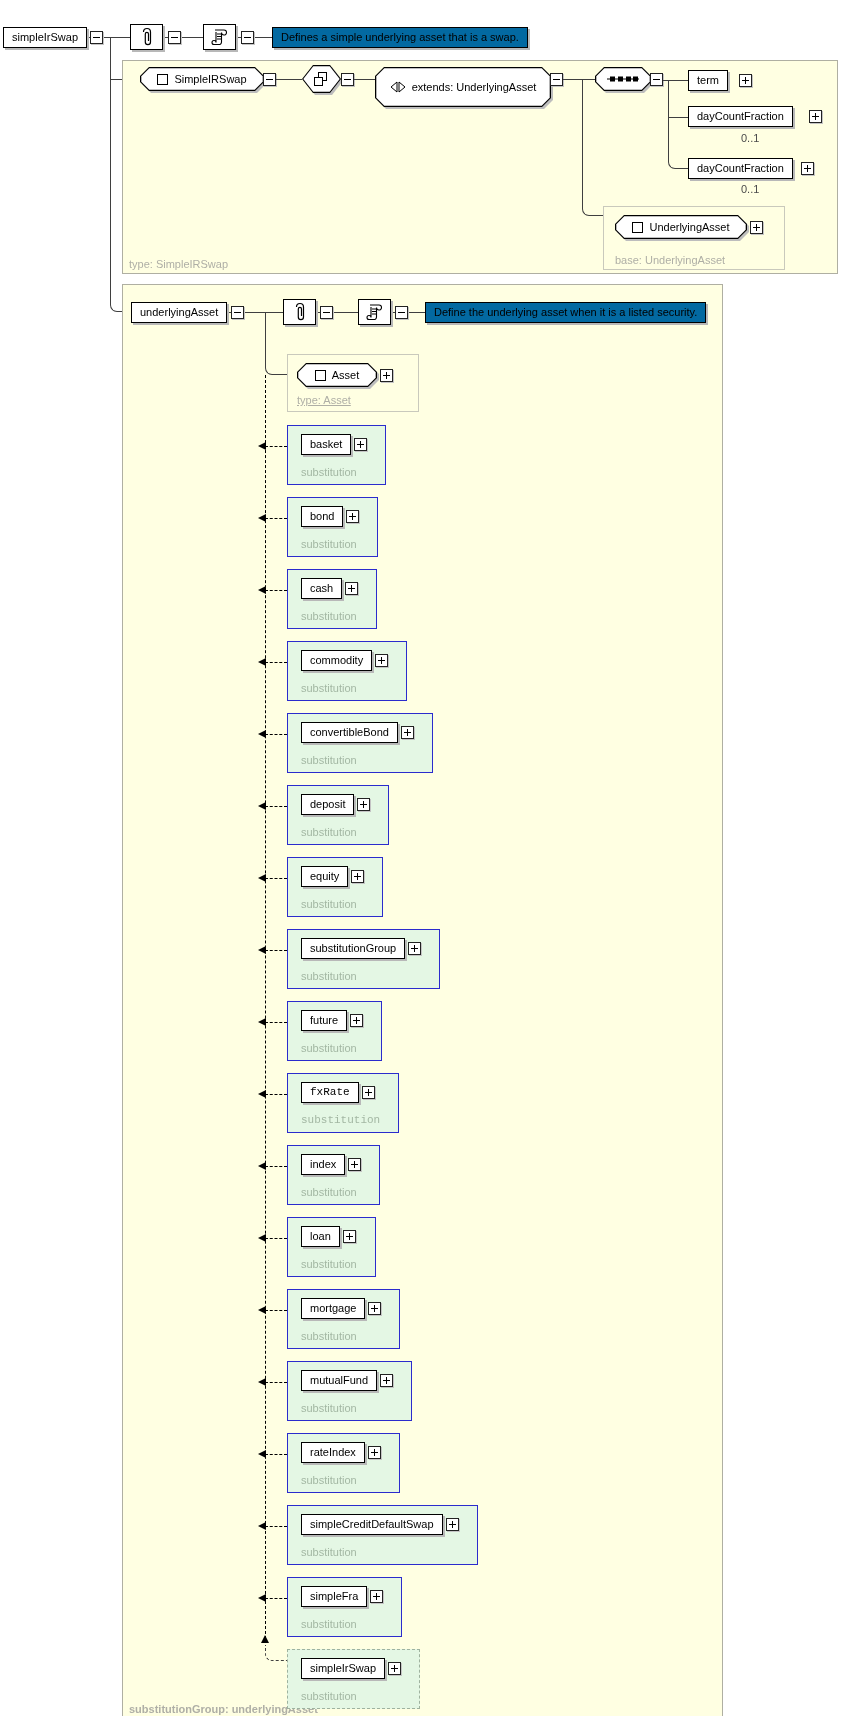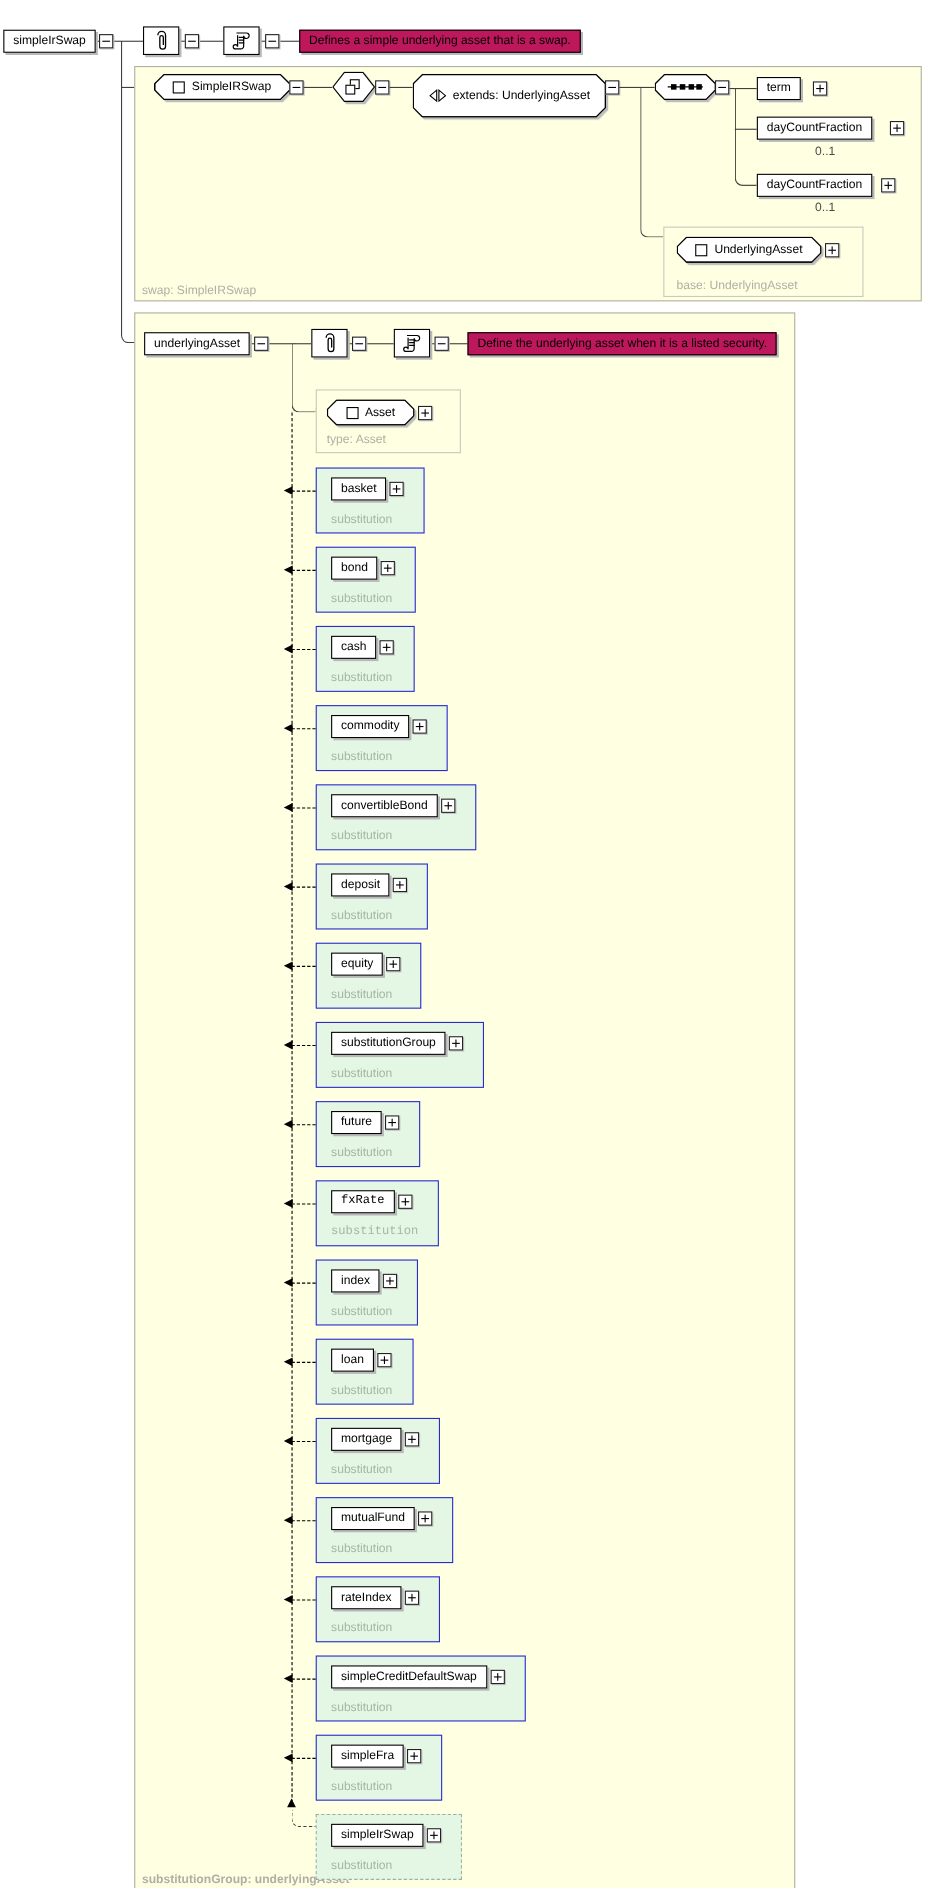--- a/index.html
+++ b/index.html
@@ -14,21 +14,21 @@
   .panel{position:absolute;background:var(--panel-bg);border:1px solid var(--panel-border);box-sizing:border-box;}
   .panel-footer{position:absolute;color:var(--muted-text);white-space:nowrap;}
   .inner-box{position:absolute;border:1px solid #C9C9BC;box-sizing:border-box;}
   .inner-footer{position:absolute;color:var(--muted-text);white-space:nowrap;}
   
   .ebox{background:#fff;border:1px solid #000;box-shadow:2px 2px 0 #B8B8B8;
         padding:3px 8px;white-space:nowrap;line-height:13px;}
   .abs{position:absolute;}
   .iconbox{position:absolute;width:33px;height:26px;background:#fff;border:1px solid #000;
            box-shadow:2px 2px 0 #B8B8B8;box-sizing:border-box;display:flex;align-items:center;justify-content:center;}
-  .docbox{position:absolute;background:#be185d;border:1px solid #000;box-shadow:2px 2px 0 #B8B8B8;
+  .docbox{position:absolute;background:#0369a1;border:1px solid #000;box-shadow:2px 2px 0 #B8B8B8;
           padding:3px 8px;white-space:nowrap;line-height:13px;}
   
   .tg{position:absolute;width:13px;height:13px;background:#fff;border:1px solid #222;
       box-sizing:border-box;box-shadow:1px 1px 0 #C4C4C4;}
   .tg::before{content:"";position:absolute;left:2px;right:2px;top:5px;height:1px;background:#000;}
   .tg.plus::after{content:"";position:absolute;top:2px;bottom:2px;left:5px;width:1px;background:#000;}
   .tg.inline{position:relative;display:inline-block;flex:0 0 auto;margin-left:3px;}
   
   .oct{position:absolute;filter:drop-shadow(2px 2px 0 #BDBDBD);}
   .oct .shape{position:absolute;inset:0;background:#000;
@@ -94,21 +94,21 @@
       <path d="M6 7 h5 M6 9.5 h5 M6 12 h5" stroke="#000" stroke-width="1"></path>
     </svg>
   </div>
   <span class="tg" style="left:241px;top:8px;"></span>
 
   <div class="docbox" style="left:272px;top:4px;">
     <span>Defines a simple underlying asset that is a swap.</span>
   </div>
 
   <div class="panel" style="left:122px;top:37px;width:716px;height:214px;"></div>
-  <div class="panel-footer" style="left:129px;top:235px;">swap: SimpleIRSwap</div>
+  <div class="panel-footer" style="left:129px;top:235px;">type: SimpleIRSwap</div>
 
   <div class="oct" style="left:140px;top:44px;width:124px;height:24px;">
     <div class="shape"></div>
     <div class="ct">
         <span class="sq-icon"></span>
       <span>SimpleIRSwap</span>
       </div>
   </div>
   <span class="tg" style="left:263px;top:50px;"></span>
   <div class="hl" style="left:276px;top:56px;width:26px;"></div>
@@ -223,21 +223,21 @@
 
   <div class="inner-box" style="left:287px;top:331px;width:132px;height:58px;"></div>
   <div class="oct" style="left:297px;top:340px;width:80px;height:24px;">
     <div class="shape"></div>
     <div class="ct">
         <span class="sq-icon"></span>
       <span>Asset</span>
       </div>
   </div>
   <span class="tg plus" style="left:380px;top:346px;"></span>
-  <div class="inner-footer" style="left:297px;top:371px;">type: Asset</div>
+  <div class="inner-footer" style="left:297px;top:371px;text-decoration:underline;">type: Asset</div>
 
   <div id="members">
       <div class="member" style="top: 402px;">
     <span class="m-arrow"></span>
     <span class="m-dash"></span>
     <div class="m-block">
       <div class="m-row">
         <div class="ebox">
           <span>basket</span>
         </div>

